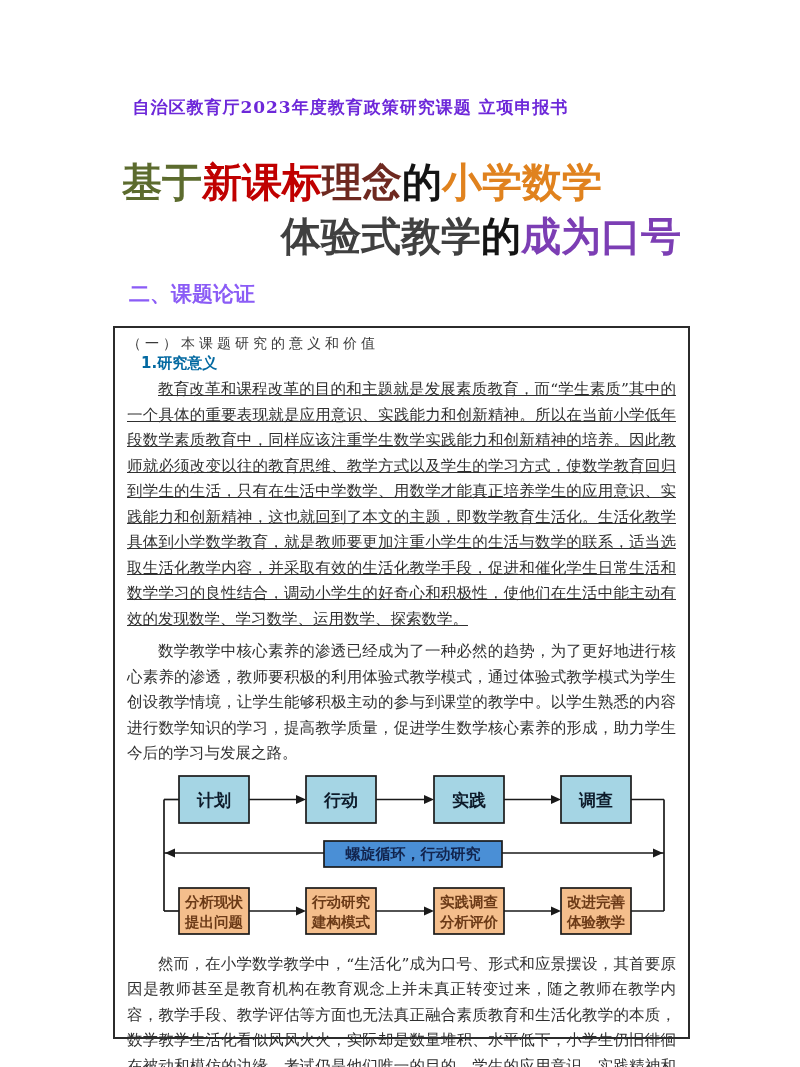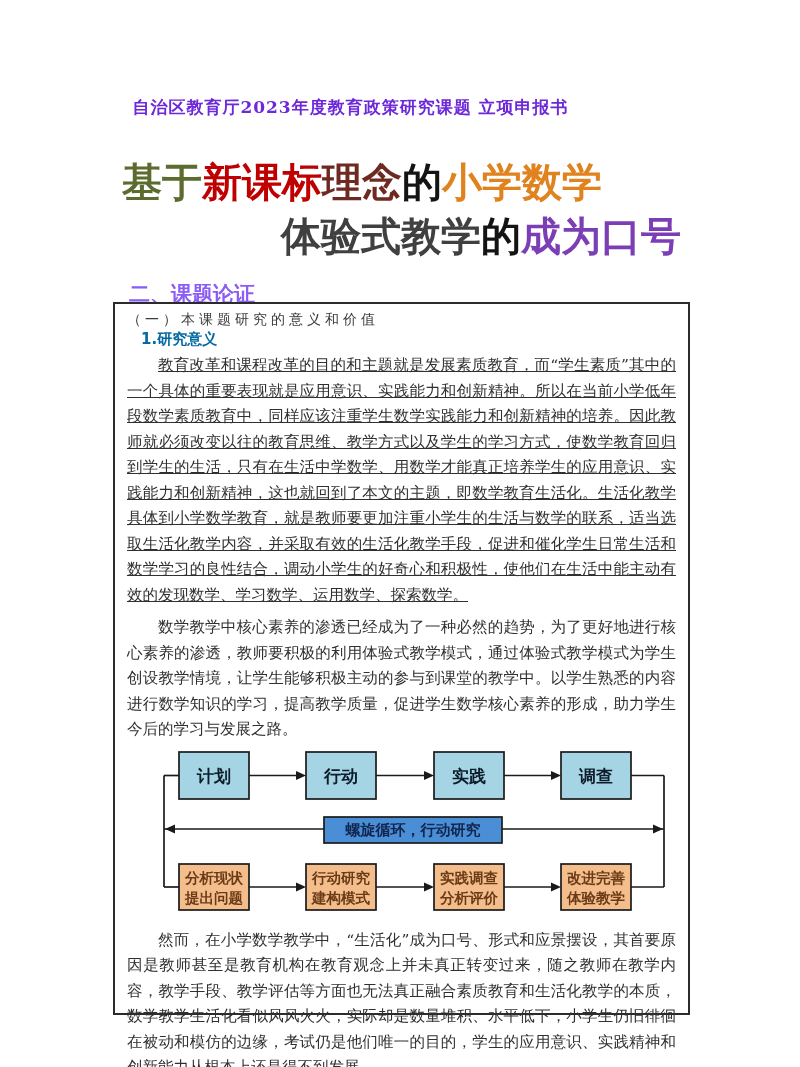--- a/index.html
+++ b/index.html
@@ -26,21 +26,21 @@
   }
   .main-title.l1{left:122px;top:155px;}
   .main-title.l2{left:281px;top:209px;}
   .section-heading{
     position:absolute;left:129px;top:280px;
     font-family:"DejaVu Sans","Liberation Sans",sans-serif;
     font-weight:bold;font-size:21px;color:#8b5cf6;
     white-space:nowrap;
   }
   .content-box{
-    position:absolute;left:113px;top:302px;
+    position:absolute;left:113px;top:326px;
     width:549px;height:704px;
     border:2px solid #2b2b2b;
     padding:5px 12px 0 12px;
   }
   .subsection-title{
     font-size:14px;letter-spacing:4px;color:#3a3a3a;
     line-height:20px;white-space:nowrap;
   }
   .sub-item{
     font-family:"DejaVu Sans","Liberation Sans",sans-serif;

